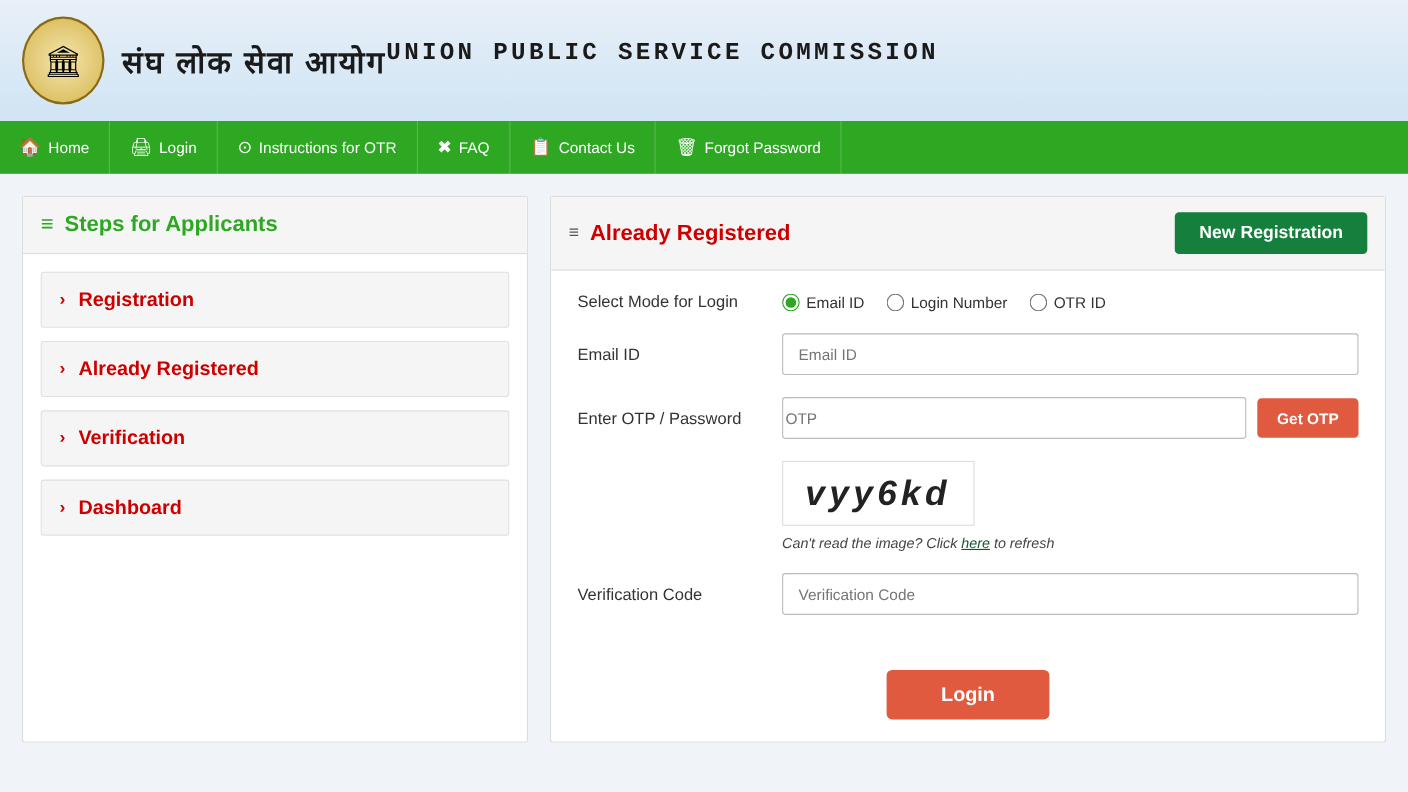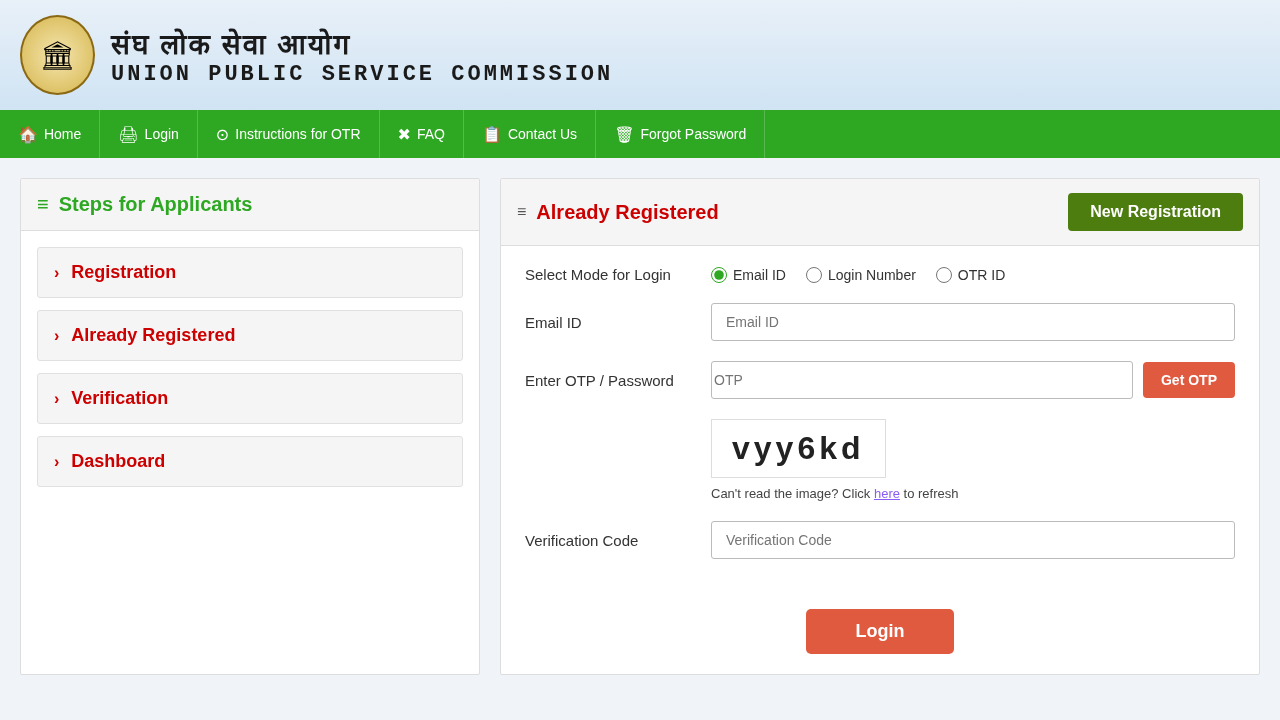--- a/index.html
+++ b/index.html
@@ -9,21 +9,20 @@
     .header {
       background: linear-gradient(to bottom, #e8f0f8, #d0e4f4);
       padding: 12px 20px;
       display: flex;
       align-items: center;
       gap: 16px;
       height: 110px;
     }
     .header-text {
       display: flex;
-      flex-direction: column;
     }
     .header-hindi {
       font-size: 28px;
       font-weight: bold;
       color: #1a1a1a;
       letter-spacing: 2px;
     }
     .header-english {
       font-size: 22px;
       font-weight: bold;
@@ -124,21 +123,21 @@
       display: flex;
       align-items: center;
       gap: 10px;
     }
     .right-panel-title {
       font-size: 20px;
       font-weight: bold;
       color: #cc0000;
     }
     .new-reg-btn {
-      background: #4d7c0f;
+      background: #15803d;
       color: white;
       border: none;
       padding: 10px 22px;
       font-size: 16px;
       font-weight: bold;
       border-radius: 4px;
       cursor: pointer;
     }
 
     
@@ -206,41 +205,42 @@
       font-weight: bold;
       border-radius: 4px;
       cursor: pointer;
       white-space: nowrap;
     }
 
     
     .captcha-area {
       margin-left: 186px;
       margin-bottom: 20px;
+      font-style: italic;
     }
     .captcha-image {
       background: #fff;
       border: 1px solid #ddd;
       padding: 10px 20px;
       display: inline-block;
       margin-bottom: 8px;
     }
     .captcha-text {
       font-size: 32px;
       font-weight: 900;
       color: #222;
       letter-spacing: 4px;
       font-family: Arial Black, sans-serif;
     }
     .captcha-refresh {
       font-size: 13px;
       color: #444;
     }
     .captcha-refresh a {
-      color: #8b5cf6;
+      color: #14532d;
       text-decoration: underline;
       cursor: pointer;
     }
 
     
     .login-section {
       display: flex;
       justify-content: center;
       padding: 10px 0 20px 0;
     }

